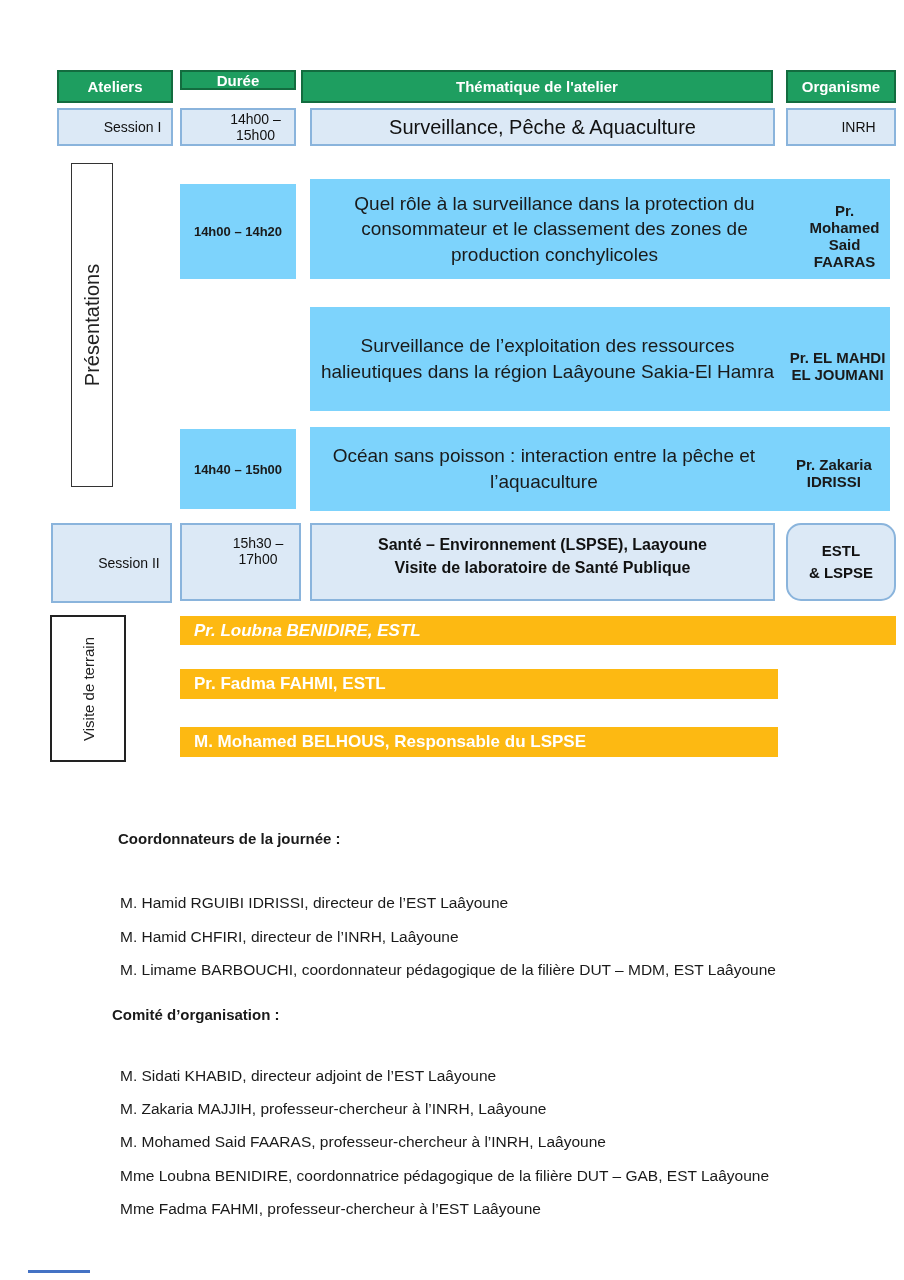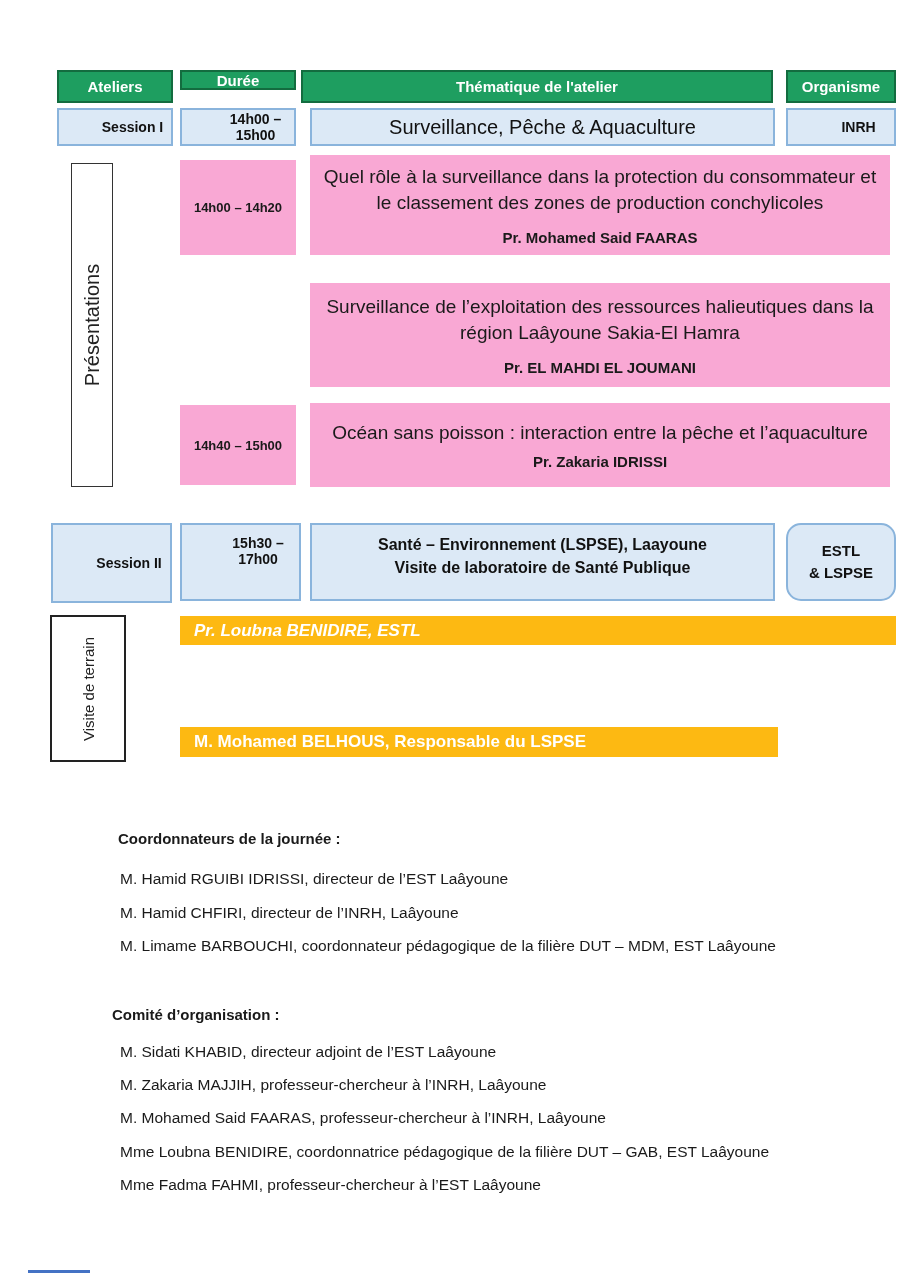--- a/index.html
+++ b/index.html
@@ -22,28 +22,29 @@
     display:flex; align-items:center; justify-content:center;
   }
   
   .cell-blue {
     background:#dce9f6;
     border:2px solid #8ab4dc;
     color:#111111;
     display:flex; align-items:center; justify-content:center;
     text-align:center;
   }
-  .cell-blue.small-bold { font-weight:bold; font-size:14px;padding-left:35px; }
+  .cell-blue.small-bold { font-weight:normal; font-size:14px;padding-left:35px; }
   .theme-lg { font-size:20px; font-weight:400; }
 
   
   .yellow {
-    background:#f9a8d4;
-    display:flex; flex-direction:column; align-items:center; justify-content:center;
+    background:#7dd3fc;
+    display:flex; flex-direction:row; align-items:center; justify-content:center;
     text-align:center;
+    margin-top:24px;
   }
   .talk-time { font-size:13px; font-weight:bold; }
   .talk-title { font-size:19px; line-height:1.35; padding:0 10px; }
   .talk-speaker { font-size:15px; font-weight:bold; margin-top:14px; }
 
   .bar {
     background:#fdb912;
     color:#ffffff;
     font-weight:bold; font-size:17px;
     display:flex; align-items:center;
@@ -57,21 +58,21 @@
     position:absolute; left:50%; top:50%;
     transform: translate(-50%,-50%) rotate(-90deg);
     white-space:nowrap; color:#222222;
   }
 
   .s2-line { line-height:1.45; font-weight:bold; }
   .s2-theme { font-size:16px; }
   .s2-org { font-size:15px; }
 
   .list-heading { font-weight:bold; font-size:15px; }
-  .list-item { font-size:15.5px; }
+  .list-item { font-size:15.5px;margin-top:24px; }
 
   .accent-line { background:#4472c4; }
 </style>
 </head>
 <body>
 
 <div class="page">
 
   <div class="abs cell-green" style="left:57px; top:70px; width:116px; height:33px;">Ateliers</div>
   <div class="abs cell-green" style="left:180px; top:70px; width:116px; height:20px;">Durée</div>
@@ -121,20 +122,21 @@
       <div class="s2-line s2-org">ESTL</div>
       <div class="s2-line s2-org">&amp; LSPSE</div>
     </div>
   </div>
 
   <div class="abs vbox thick" style="left:50px; top:615px; width:76px; height:147px;">
     <span class="vlabel" style="font-size:15px;">Visite de terrain</span>
   </div>
 
   <div class="abs bar" style="left:180px; top:616px; width:716px; height:29px;font-style:italic;">Pr. Loubna BENIDIRE, ESTL</div>
+  <div class="abs bar" style="left:180px; top:669px; width:598px; height:30px;">Pr. Fadma FAHMI, ESTL</div>
   <div class="abs bar" style="left:180px; top:727px; width:598px; height:30px;">M. Mohamed BELHOUS, Responsable du LSPSE</div>
 
   <div class="abs list-heading" style="left:118px; top:830px;">Coordonnateurs de la journée :</div>
   <div class="abs list-item" style="left:120px; top:870px;">M. Hamid RGUIBI IDRISSI, directeur de l’EST Laâyoune</div>
   <div class="abs list-item" style="left:120px; top:904px;">M. Hamid CHFIRI, directeur de l’INRH, Laâyoune</div>
   <div class="abs list-item" style="left:120px; top:937px;">M. Limame BARBOUCHI, coordonnateur pédagogique de la filière DUT – MDM, EST Laâyoune</div>
 
   <div class="abs list-heading" style="left:112px; top:1006px;">Comité d’organisation :</div>
   <div class="abs list-item" style="left:120px; top:1043px;">M. Sidati KHABID, directeur adjoint de l’EST Laâyoune</div>
   <div class="abs list-item" style="left:120px; top:1076px;">M. Zakaria MAJJIH, professeur-chercheur à l’INRH, Laâyoune</div>

